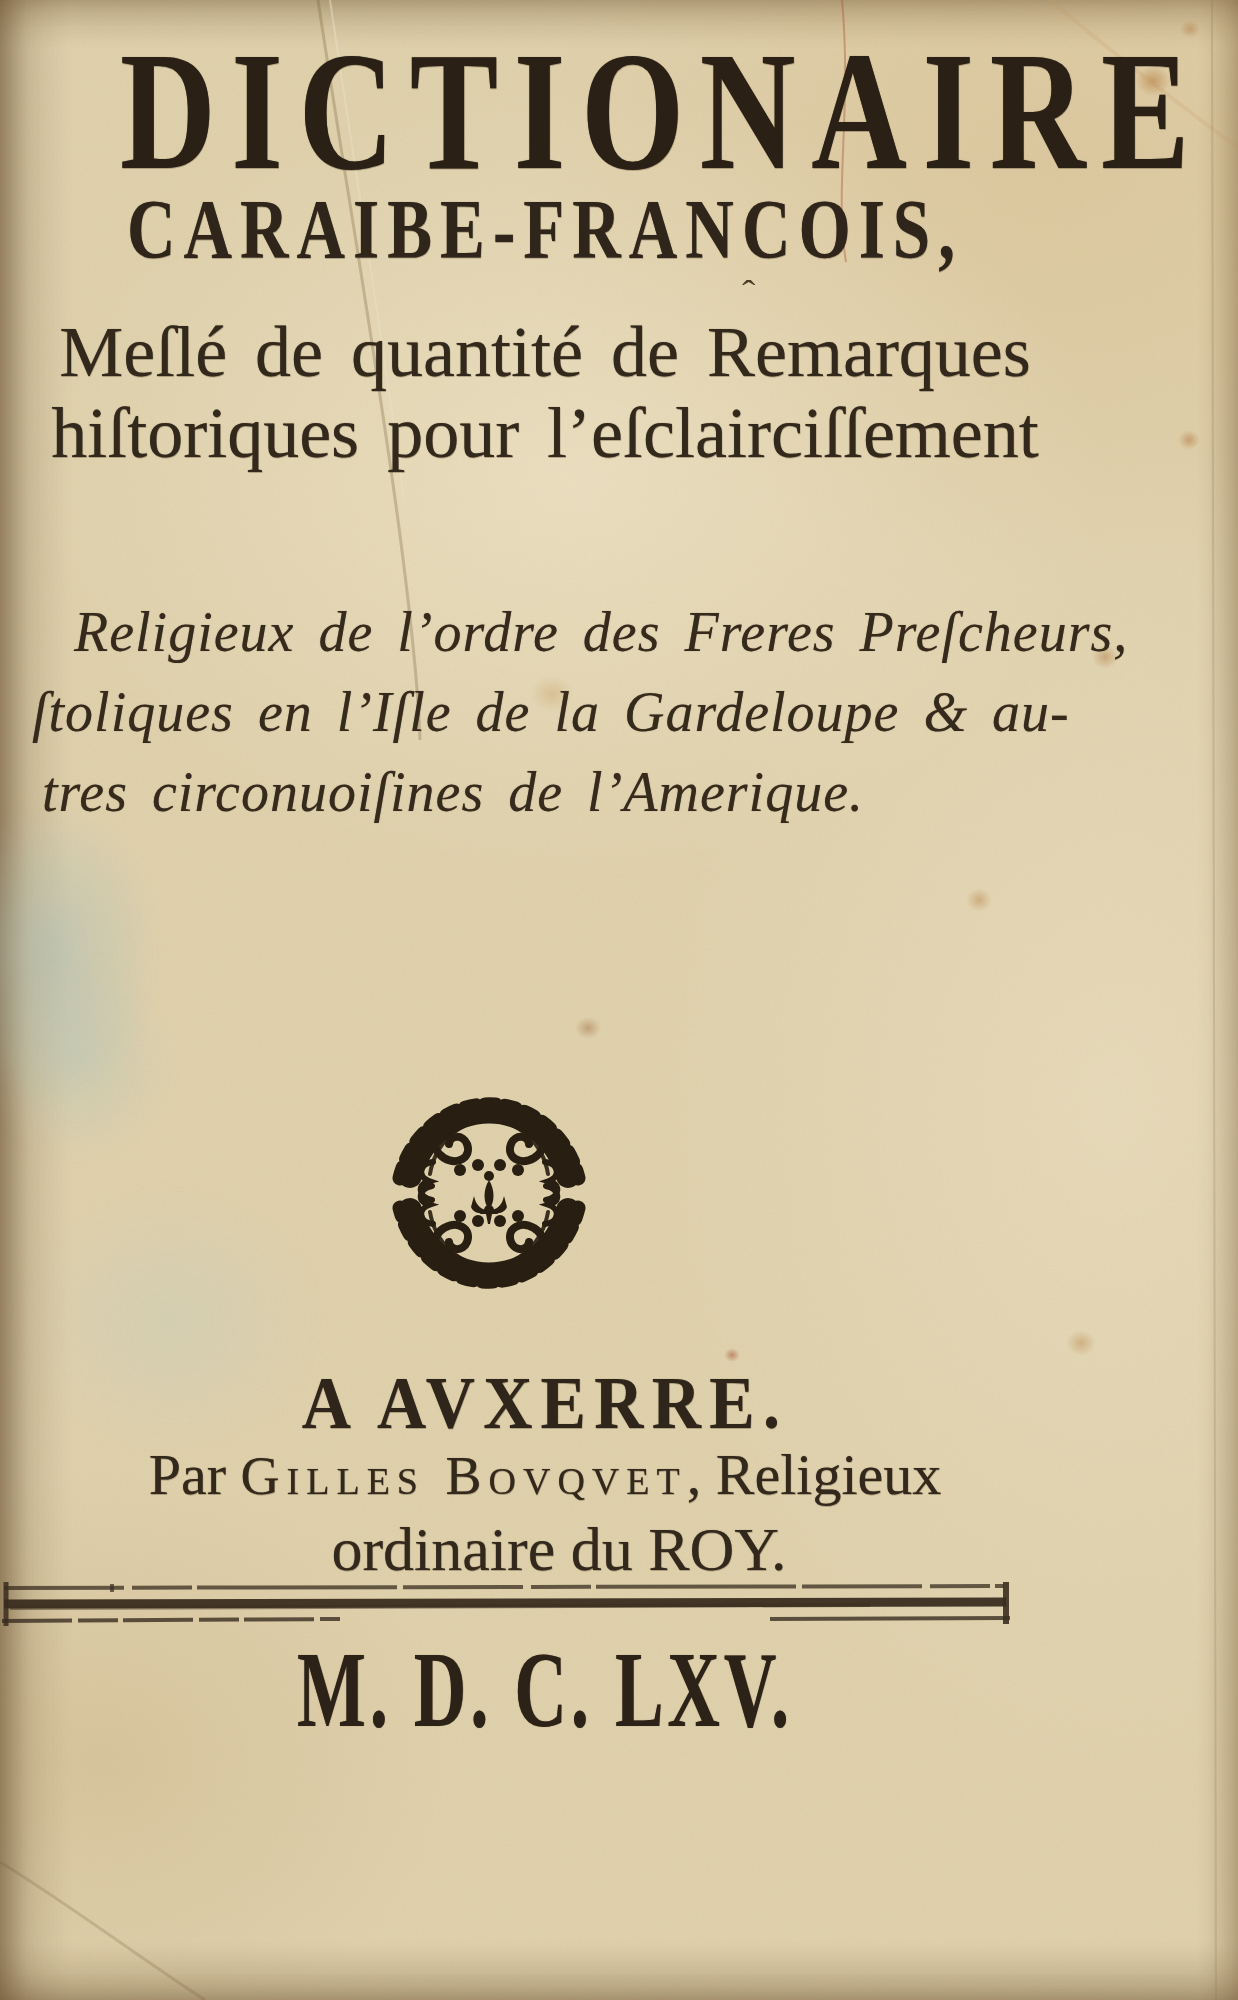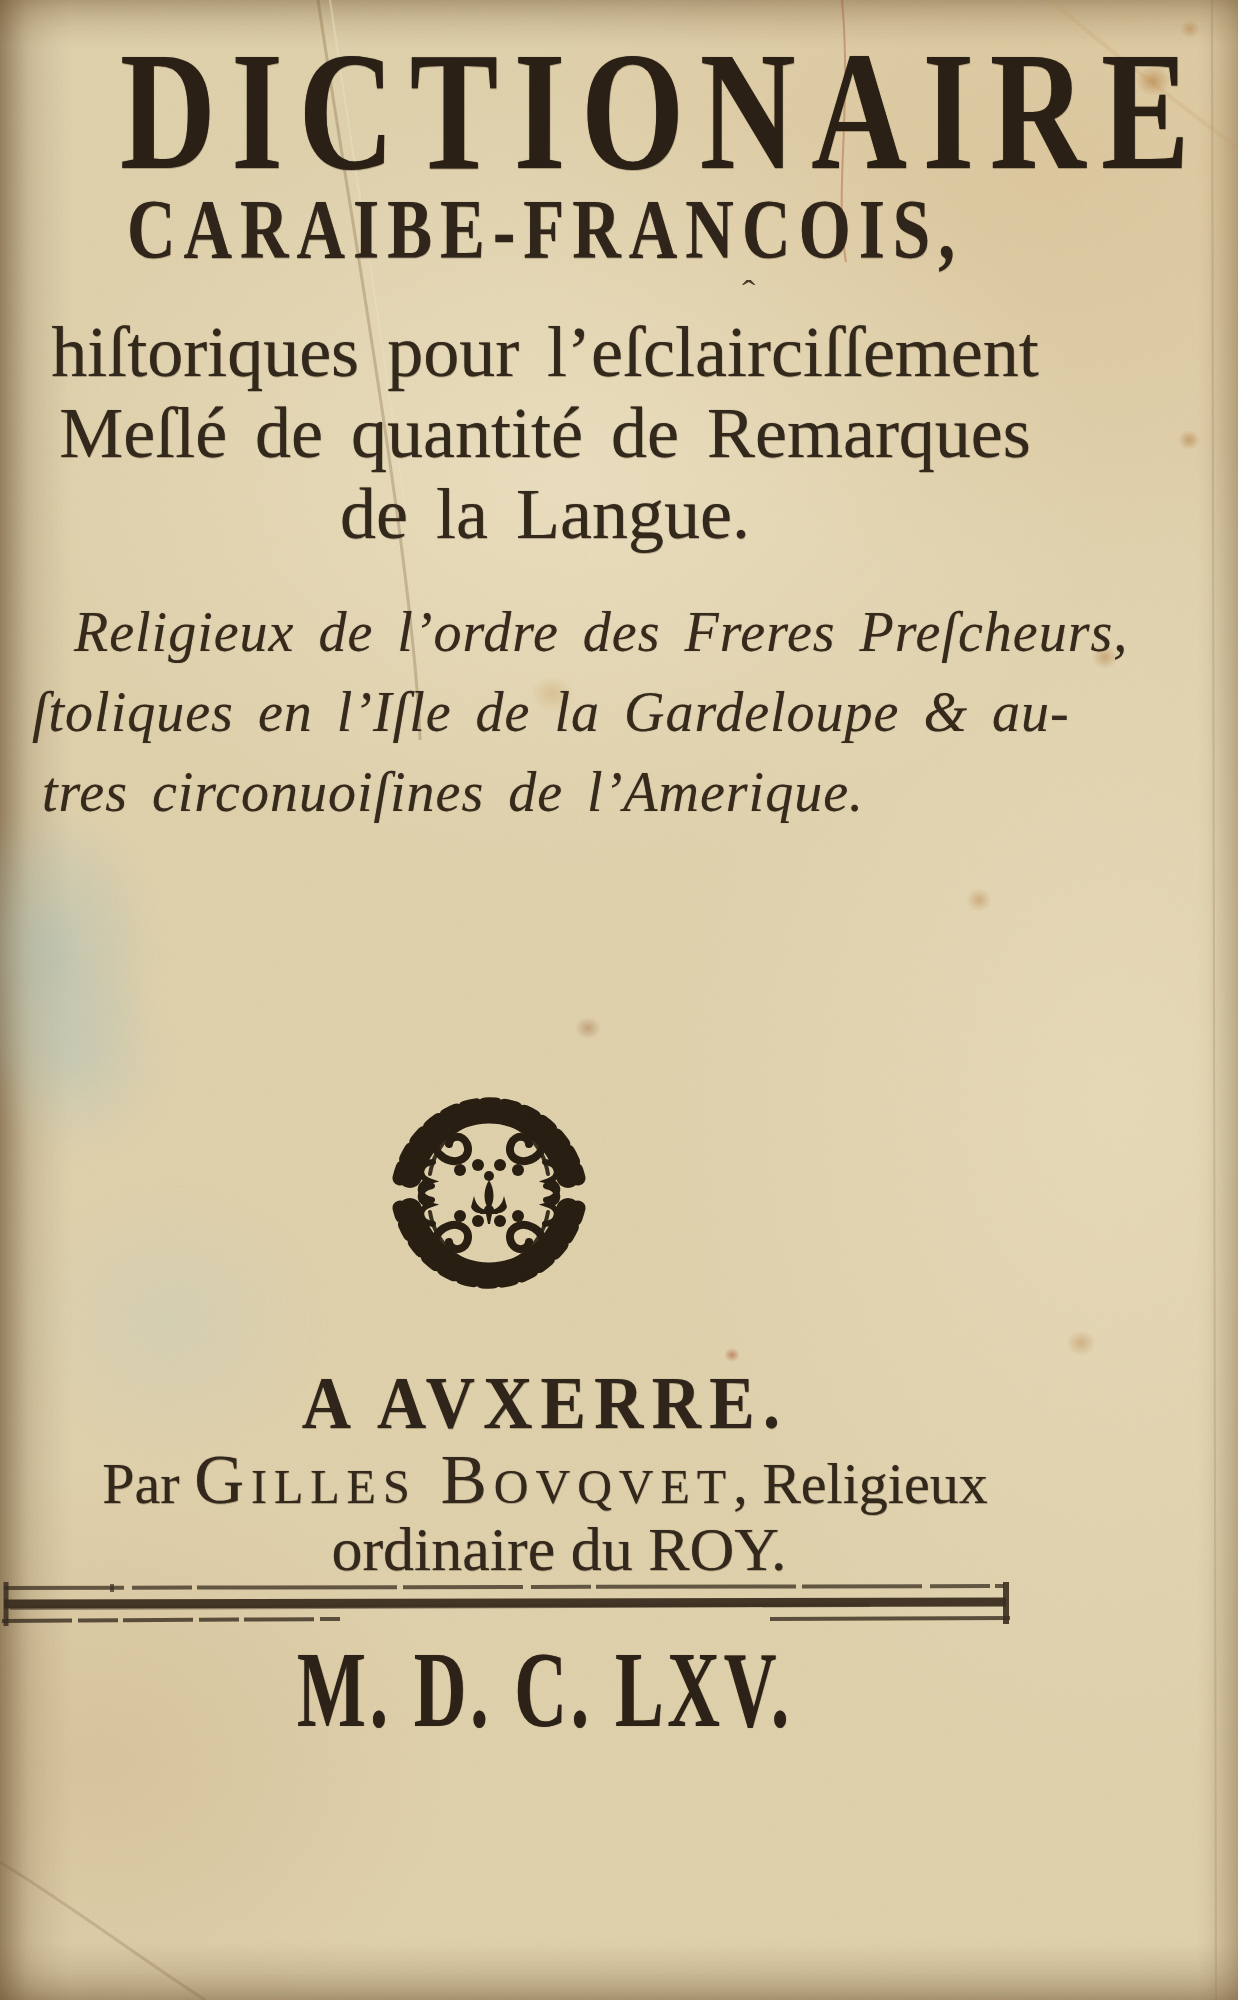--- a/index.html
+++ b/index.html
@@ -43,21 +43,21 @@
     line-height:80px;letter-spacing:1px;word-spacing:9px;color:#362a1d;white-space:nowrap;
     text-shadow:0 0 1px rgba(58,42,24,.5);}
   .a1{padding-left:62px;text-align:right;}
   .a2{padding-left:14px;}
   .a3{padding-left:20px;}
   .a4{padding-left:30px;}
   .ornament{position:absolute;left:386px;top:1058px;}
   .city{top:1366px;font-size:74px;line-height:1;letter-spacing:9px;font-weight:bold;
     transform:scale(.92,1);transform-origin:50% 0;color:#2f251a;}
   .printer{top:1446px;font-size:58px;line-height:1;color:#33281c;}
-  .printer .sc{font-variant:small-caps;letter-spacing:7px;font-size:69px;}
+  .printer .sc{font-variant:small-caps;letter-spacing:7px;font-size:54px;}
   .roy{top:1518px;font-size:62px;line-height:1;color:#33281c;padding-left:14px;}
   .rule{position:absolute;left:0px;top:1578px;}
   .year{top:1636px;font-size:96px;line-height:1;letter-spacing:5px;font-weight:bold;
     transform:scale(.76,1.12);transform-origin:50% 0;color:#2c2217;}
   .overlay{position:absolute;left:0;top:0;pointer-events:none;}
   .grain{position:absolute;left:0;top:0;mix-blend-mode:multiply;opacity:.5;pointer-events:none;}
 </style>
 </head>
 <body>
 
@@ -84,23 +84,22 @@
     <path d="M0,1862 C70,1905 140,1958 205,2000" fill="none" stroke="rgba(115,85,55,.22)" stroke-width="3"></path>
     <path d="M1212,0 C1218,600 1210,1400 1216,2000" fill="none" stroke="rgba(150,118,80,.25)" stroke-width="2"></path>
     <path d="M1050,0 C1115,55 1180,105 1238,148" fill="none" stroke="rgba(200,150,95,.18)" stroke-width="4"></path>
   </svg>
 
   <div class="textline title1">DICTIONAIRE</div>
   <div class="textline title2">CARAIBE-FRANCOIS,</div>
   <div class="straymark">ˆ</div>
 
   <div class="textline desc">
+    <div>Meſlé de quantité de Remarques</div>
     <div>hiſtoriques pour l’eſclairciſſement</div>
-    <div>Meſlé de quantité de Remarques</div>
-    <div>de la Langue.</div>
   </div>
 
   <div class="author">
     <div class="a1">Religieux de l’ordre des Freres Preſcheurs,</div>
     <div class="a3">ſtoliques en l’Iſle de la Gardeloupe &amp; au-</div>
     <div class="a4">tres circonuoiſines de l’Amerique.</div>
   </div>
 
   <svg class="ornament" width="206" height="270" viewBox="0 0 206 270">
     <g id="ohalf" fill="none" stroke="#281e12" stroke-linecap="round">

